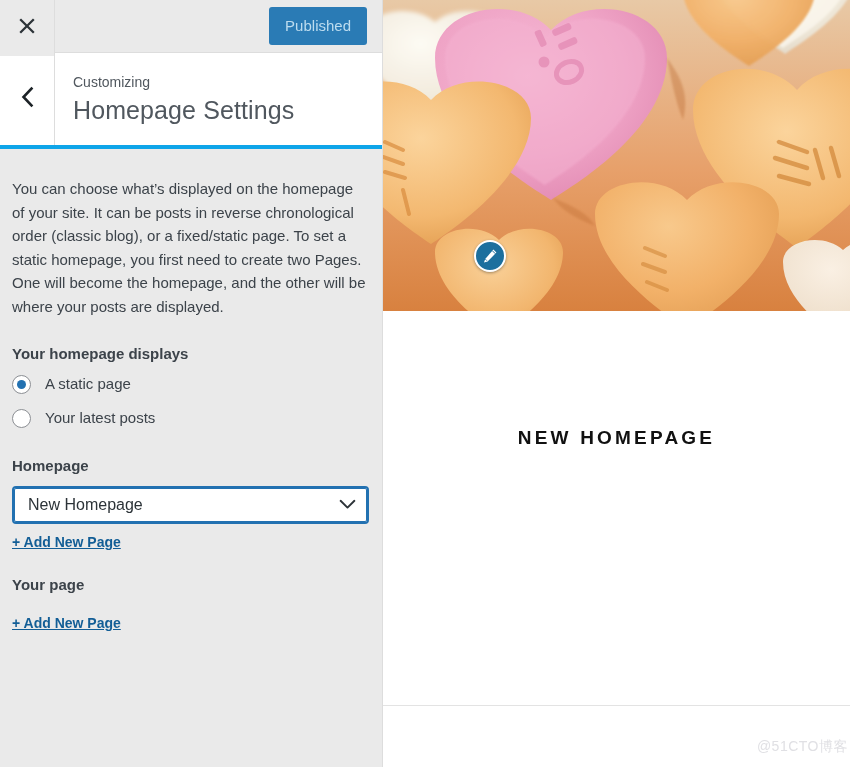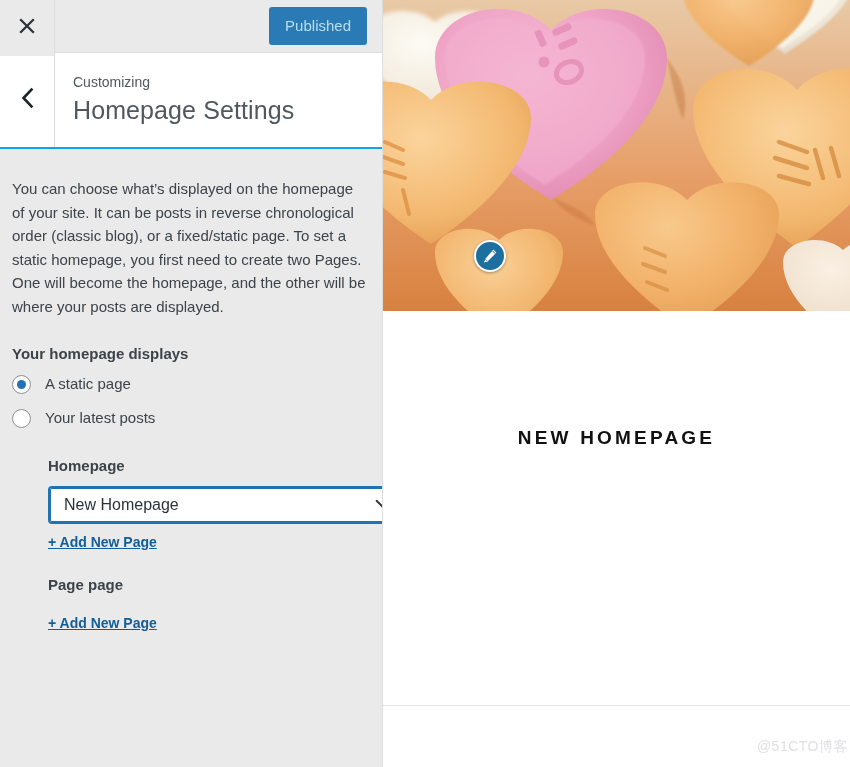--- a/index.html
+++ b/index.html
@@ -70,21 +70,21 @@
     cursor: default;
   }
 
   
   .section-header {
     height: 97px;
     background: #ffffff;
     display: flex;
     align-items: stretch;
     border-top: 1px solid #dddddd;
-    border-bottom: 2px solid #0ea5e9;
+    border-bottom: 4px solid #0ea5e9;
   }
   .back-btn {
     width: 55px;
     flex: 0 0 55px;
     display: flex;
     align-items: center;
     justify-content: center;
     border-right: 1px solid #dddddd;
     background: #ffffff;
     cursor: pointer;
@@ -152,21 +152,21 @@
     border-radius: 50%;
     background: #2271b1;
     top: 4px; left: 4px;
   }
   .radio-text {
     font-size: 15px;
     color: #3c434a;
     line-height: 20px;
   }
 
-  .field-group { margin-top: 28px; margin-left: 36px; }
+  .field-group { margin-top: 28px; }
   .field-group.tight { margin-top: 24px; }
 
   .select-wrap {
     position: relative;
     width: 357px;
     height: 38px;
   }
   .select-box {
     width: 100%;
     height: 38px;
@@ -330,21 +330,21 @@
           <span class="select-chevron">
             <svg width="17" height="11" viewBox="0 0 17 11" aria-hidden="true">
               <path d="M1.6 1.8 L8.5 8.6 L15.4 1.8" stroke="#2c3338" stroke-width="1.9" fill="none" stroke-linecap="round" stroke-linejoin="round"></path>
             </svg>
           </span>
         </div>
         <a class="add-link">+ Add New Page</a>
       </div>
 
       <div class="field-group tight">
-        <div class="field-label">Page page</div>
+        <div class="field-label">Your page</div>
         <a class="add-link">+ Add New Page</a>
       </div>
 
     </div>
   </div>
 
   <div id="preview">
 
     <div class="hero">
       <svg viewBox="0 0 467 311" preserveAspectRatio="xMidYMid slice" aria-hidden="true">

